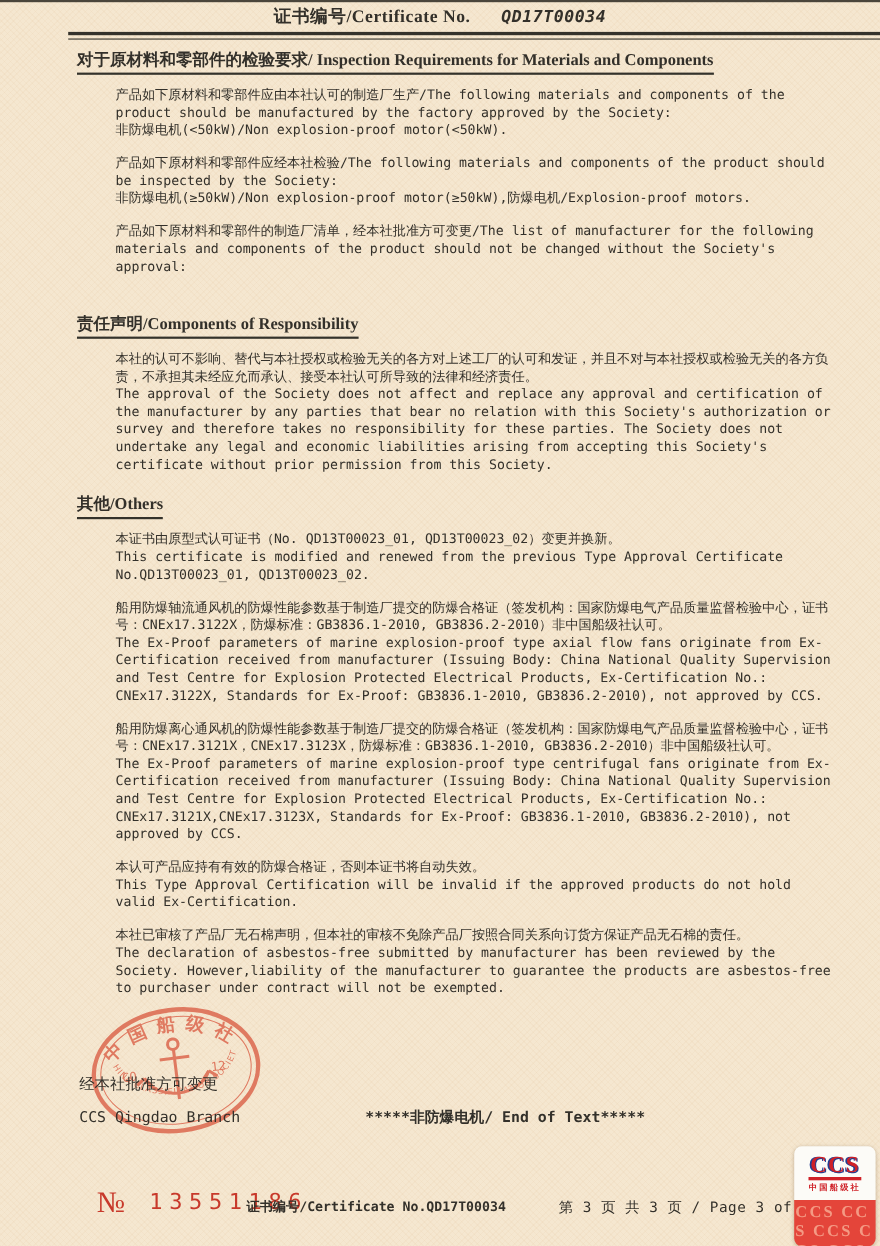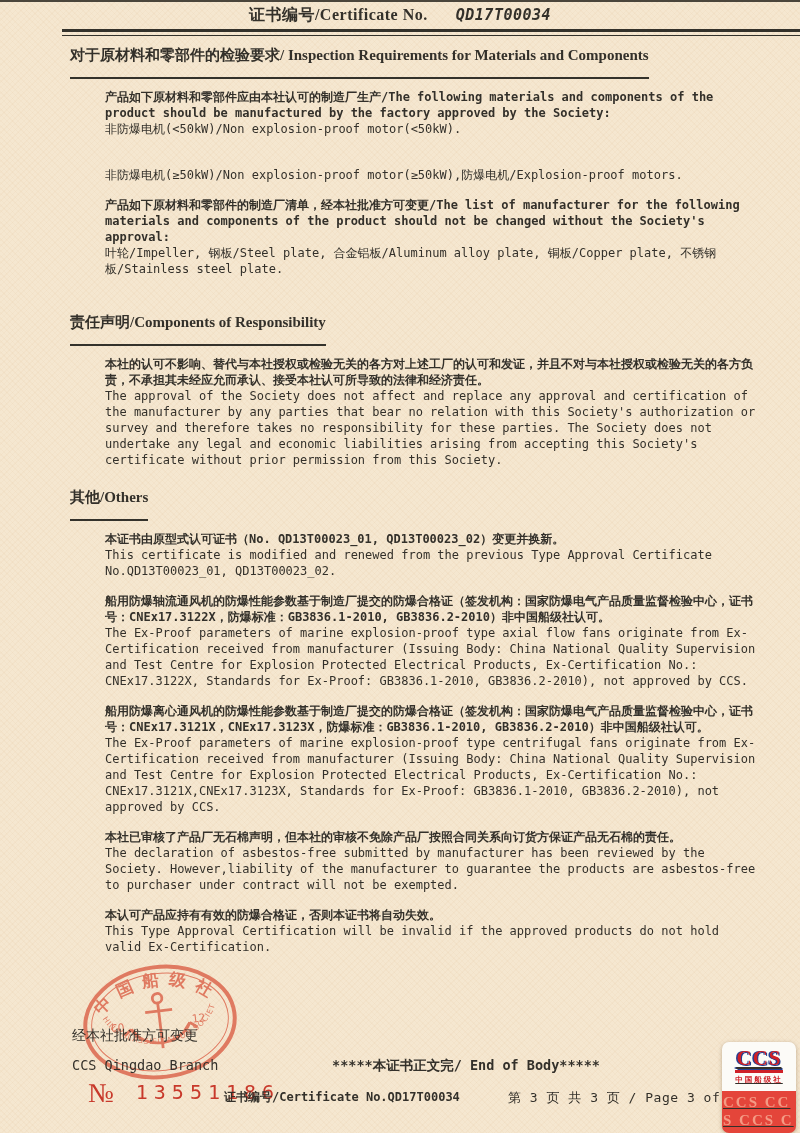--- a/index.html
+++ b/index.html
@@ -18,42 +18,42 @@
     font-family:"Liberation Serif","DejaVu Serif",serif;
     font-weight:bold;font-size:16px;letter-spacing:.5px;white-space:nowrap;
   }
   .hdr .num{display:inline-block;margin-left:28px;font-family:"DejaVu Sans Mono",monospace;font-size:15px;font-style:italic;}
   .hdr-rule{
     position:absolute;top:29px;left:62px;right:0;height:3px;
     border-top:3px solid #34322b;border-bottom:1px solid #34322b;
   }
   .content{position:relative;padding:40px 40px 0 105px;font-size:12px;line-height:16px;}
   .par{margin:0 0 14px 0;}
-  .par .cn{font-weight:700;}
+  .par .cn{font-weight:400;}
   .sec-title{
-    display:inline-block;margin:6px 0 10px -35px;padding-bottom:13px;
+    display:inline-block;margin:6px 0 10px -35px;padding-bottom:2px;
     font-family:"Liberation Serif","DejaVu Serif",serif;
     font-weight:bold;font-size:15px;line-height:18px;
     border-bottom:2px solid #34322b;
   }
   .gap-lg{margin-top:22px;}
   
   .sig{position:relative;height:122px;margin:4px 0 0 -35px;}
   .stamp{position:absolute;left:10px;top:-6px;width:160px;height:118px;transform:rotate(-7deg);opacity:.88;}
   .branch-cn{position:absolute;left:2px;top:58px;font-size:14px;font-weight:500;}
   .branch-en{position:absolute;left:2px;top:88px;font-size:13.5px;}
   .end-text{position:absolute;left:262px;top:88px;font-size:13.5px;font-weight:bold;}
   
   .serial{position:absolute;left:88px;top:1078px;color:#c8392b;white-space:nowrap;}
   .serial .no-sign{font-family:"Liberation Serif","DejaVu Serif",serif;font-size:27px;font-weight:500;vertical-align:-3px;}
   .serial .digits{font-size:20px;letter-spacing:6px;margin-left:22px;font-weight:500;}
   .foot-cert{position:absolute;left:224px;top:1089px;font-size:12px;font-weight:700;}
   .foot-page{position:absolute;left:508px;top:1089px;font-size:13px;font-weight:500;letter-spacing:.5px;}
   
-  .sticker{position:absolute;left:722px;top:1042px;width:74px;height:70px;filter:drop-shadow(0 1px 2px rgba(90,60,30,.35));text-decoration:underline;}
+  .sticker{position:absolute;left:722px;top:1042px;width:74px;height:70px;filter:drop-shadow(0 1px 2px rgba(90,60,30,.35));}
   .sticker-top{
     height:49px;background:#fcfbf7;border-radius:7px 7px 0 0;
     display:flex;flex-direction:column;align-items:center;justify-content:center;
   }
   .sticker-ccs{
     font-family:"Liberation Serif","DejaVu Serif",serif;font-weight:900;font-size:21px;line-height:20px;
     color:#cf2027;text-shadow:-1.5px 0 0 #233f92, 1px 1px 0 #233f92;letter-spacing:1px;
   }
   .sticker-band{width:48px;height:3px;background:#cf2027;margin:2px 0 2px 0;}
   .sticker-cn{font-size:7.5px;color:#cf2027;letter-spacing:2px;font-weight:600;}
@@ -77,26 +77,25 @@
   <div class="content">
 
 
     <div class="sec-title">对于原材料和零部件的检验要求/ Inspection Requirements for Materials and Components</div><br>
 
     <p class="par">
       <span class="cn">产品如下原材料和零部件应由本社认可的制造厂生产/The following materials and components of the product should be manufactured by the factory approved by the Society:</span><br>
       <span>非防爆电机(&lt;50kW)/Non explosion-proof motor(&lt;50kW).</span>
     </p>
     <p class="par">
-      <br>
+      <span class="cn">产品如下原材料和零部件应经本社检验/The following materials and components of the product should be inspected by the Society:</span><br>
       <span>非防爆电机(≥50kW)/Non explosion-proof motor(≥50kW),防爆电机/Explosion-proof motors.</span>
     </p>
     <p class="par">
       <span class="cn">产品如下原材料和零部件的制造厂清单，经本社批准方可变更/The list of manufacturer for the following materials and components of the product should not be changed without the Society's approval:</span><br>
-      <span>叶轮/Impeller, 钢板/Steel plate, 合金铝板/Aluminum alloy plate, 铜板/Copper plate, 不锈钢板/Stainless steel plate.</span>
     </p>
 
     <div class="sec-title gap-lg">责任声明/Components of Responsibility</div><br>
 
     <p class="par">
       <span class="cn">本社的认可不影响、替代与本社授权或检验无关的各方对上述工厂的认可和发证，并且不对与本社授权或检验无关的各方负责，不承担其未经应允而承认、接受本社认可所导致的法律和经济责任。</span><br>
       <span>The approval of the Society does not affect and replace any approval and certification of the manufacturer by any parties that bear no relation with this Society's authorization or survey and therefore takes no responsibility for these parties. The Society does not undertake any legal and economic liabilities arising from accepting this Society's certificate without prior permission from this Society.</span>
     </p>
 
     <div class="sec-title">其他/Others</div><br>
@@ -107,26 +106,26 @@
     </p>
     <p class="par">
       <span class="cn">船用防爆轴流通风机的防爆性能参数基于制造厂提交的防爆合格证（签发机构：国家防爆电气产品质量监督检验中心，证书号：CNEx17.3122X，防爆标准：GB3836.1-2010, GB3836.2-2010）非中国船级社认可。</span><br>
       <span>The Ex-Proof parameters of marine explosion-proof type axial flow fans originate from Ex-Certification received from manufacturer (Issuing Body: China National Quality Supervision and Test Centre for Explosion Protected Electrical Products, Ex-Certification No.: CNEx17.3122X, Standards for Ex-Proof: GB3836.1-2010, GB3836.2-2010), not approved by CCS.</span>
     </p>
     <p class="par">
       <span class="cn">船用防爆离心通风机的防爆性能参数基于制造厂提交的防爆合格证（签发机构：国家防爆电气产品质量监督检验中心，证书号：CNEx17.3121X，CNEx17.3123X，防爆标准：GB3836.1-2010, GB3836.2-2010）非中国船级社认可。</span><br>
       <span>The Ex-Proof parameters of marine explosion-proof type centrifugal fans originate from Ex-Certification received from manufacturer (Issuing Body: China National Quality Supervision and Test Centre for Explosion Protected Electrical Products, Ex-Certification No.: CNEx17.3121X,CNEx17.3123X, Standards for Ex-Proof: GB3836.1-2010, GB3836.2-2010), not approved by CCS.</span>
     </p>
     <p class="par">
+      <span class="cn">本认可产品应持有有效的防爆合格证，否则本证书将自动失效。</span><br>
+      <span>This Type Approval Certification will be invalid if the approved products do not hold valid Ex-Certification.</span>
+    </p>
+    <p class="par">
       <span class="cn">本社已审核了产品厂无石棉声明，但本社的审核不免除产品厂按照合同关系向订货方保证产品无石棉的责任。</span><br>
       <span>The declaration of asbestos-free submitted by manufacturer has been reviewed by the Society. However,liability of the manufacturer to guarantee the products are asbestos-free to purchaser under contract will not be exempted.</span>
-    </p>
-    <p class="par">
-      <span class="cn">本认可产品应持有有效的防爆合格证，否则本证书将自动失效。</span><br>
-      <span>This Type Approval Certification will be invalid if the approved products do not hold valid Ex-Certification.</span>
     </p>
 
     <div class="sig">
       <svg class="stamp" viewBox="0 0 200 148" aria-hidden="true">
         <g fill="none" stroke="#dd6b52">
           <ellipse cx="100" cy="74" rx="94" ry="69" stroke-width="5"></ellipse>
           <ellipse cx="100" cy="74" rx="86" ry="61" stroke-width="1.2"></ellipse>
         </g>
         <defs>
           <path id="arcTop" d="M 16,92 A 84,64 0 0 1 184,92" fill="none"></path>
@@ -144,21 +143,21 @@
           <circle cx="100" cy="44" r="6"></circle>
           <line x1="100" y1="50" x2="100" y2="107"></line>
           <line x1="83" y1="60" x2="117" y2="60"></line>
           <path d="M 63,79 A 40,34 0 0 0 137,79"></path>
           <path d="M 63,79 L 54,86 M 63,79 L 71,89"></path>
           <path d="M 137,79 L 146,86 M 137,79 L 129,89"></path>
         </g>
       </svg>
       <div class="branch-cn">经本社批准方可变更</div>
       <div class="branch-en">CCS Qingdao Branch</div>
-      <div class="end-text">*****本证书正文完/ End of Body*****</div>
+      <div class="end-text">*****非防爆电机/ End of Text*****</div>
     </div>
 
     
     
   </div>
 
   <div class="serial">
     <span class="no-sign">№</span><span class="digits">13551186</span>
   </div>
   <div class="foot-cert">证书编号/Certificate No.QD17T00034</div>

